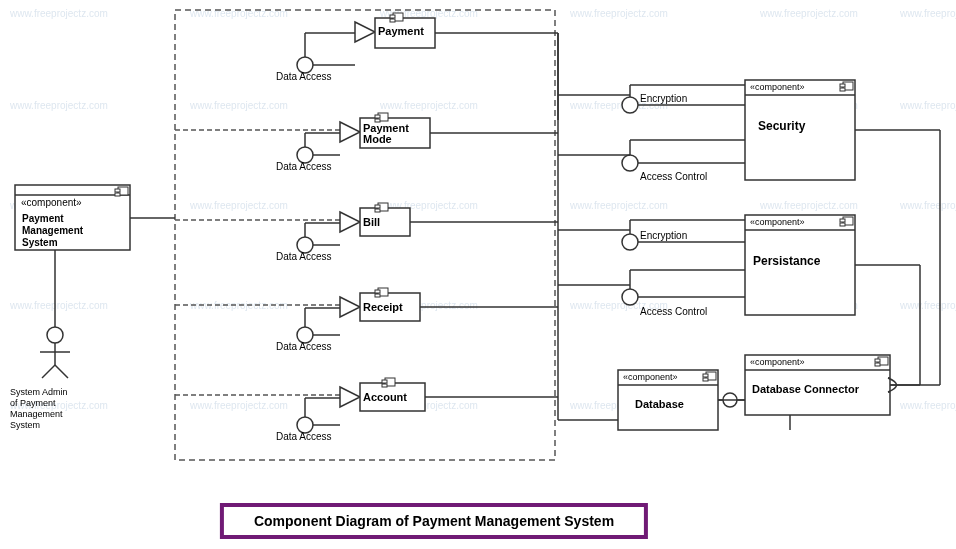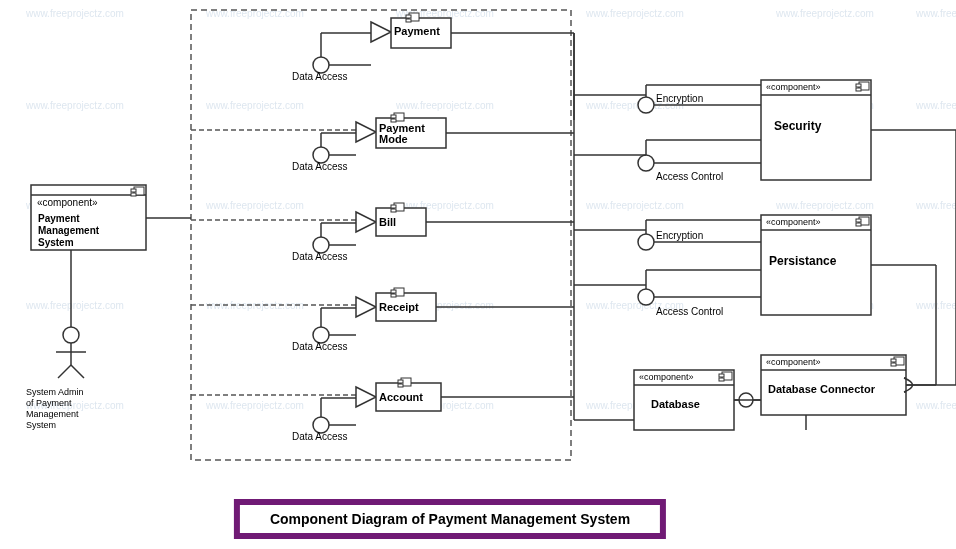--- a/index.html
+++ b/index.html
@@ -15,36 +15,36 @@
     .watermark {
       position: absolute;
       color: rgba(180,200,220,0.45);
       font-size: 10px;
       pointer-events: none;
       white-space: nowrap;
       z-index: 0;
     }
     .diagram-area {
       position: absolute;
-      top: 0; left: 16px;
+      top: 0; left: 0;
       width: 868px;
       height: 549px;
     }
     svg {
       position: absolute;
       top: 0; left: 0;
       width: 956px;
       height: 549px;
     }
     .caption-bar {
       position: absolute;
       bottom: 10px;
       left: 50%;
       transform: translateX(-50%);
-      border: 6px solid #701a75;
+      border: 4px solid #701a75;
       padding: 6px 30px;
       font-size: 14px;
       font-weight: bold;
       background: #fff;
       white-space: nowrap;
       z-index: 10;
     }
   </style>
 </head>
 <body>

